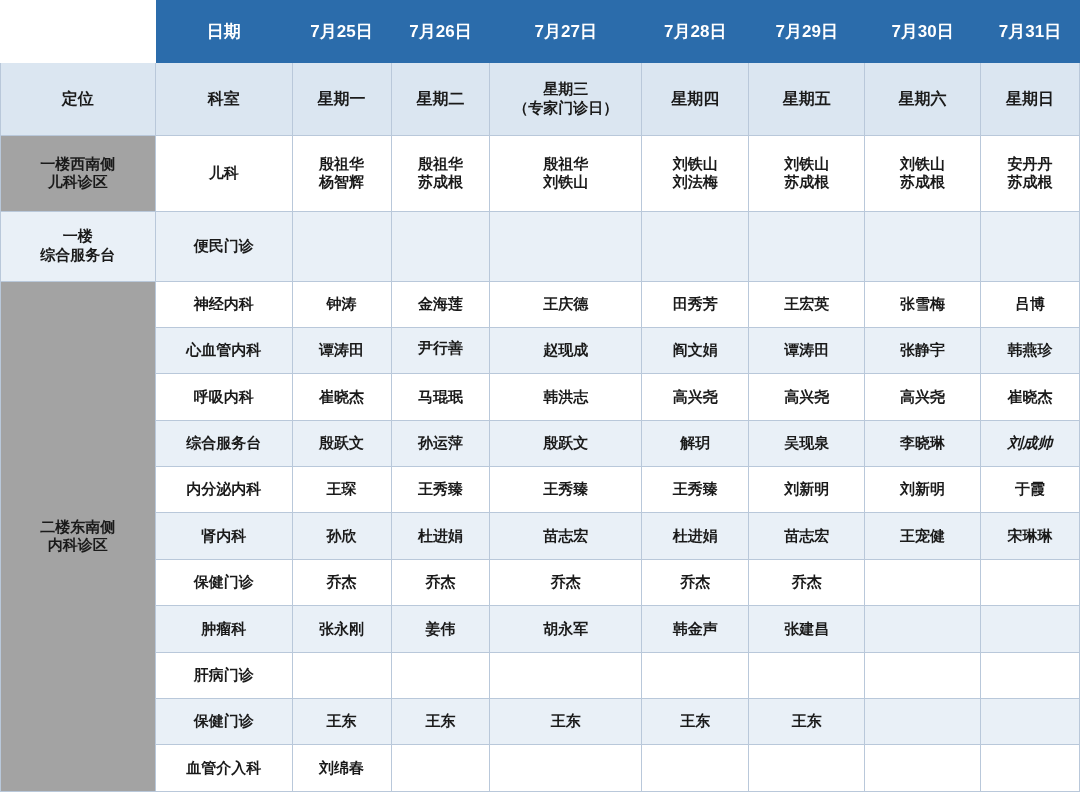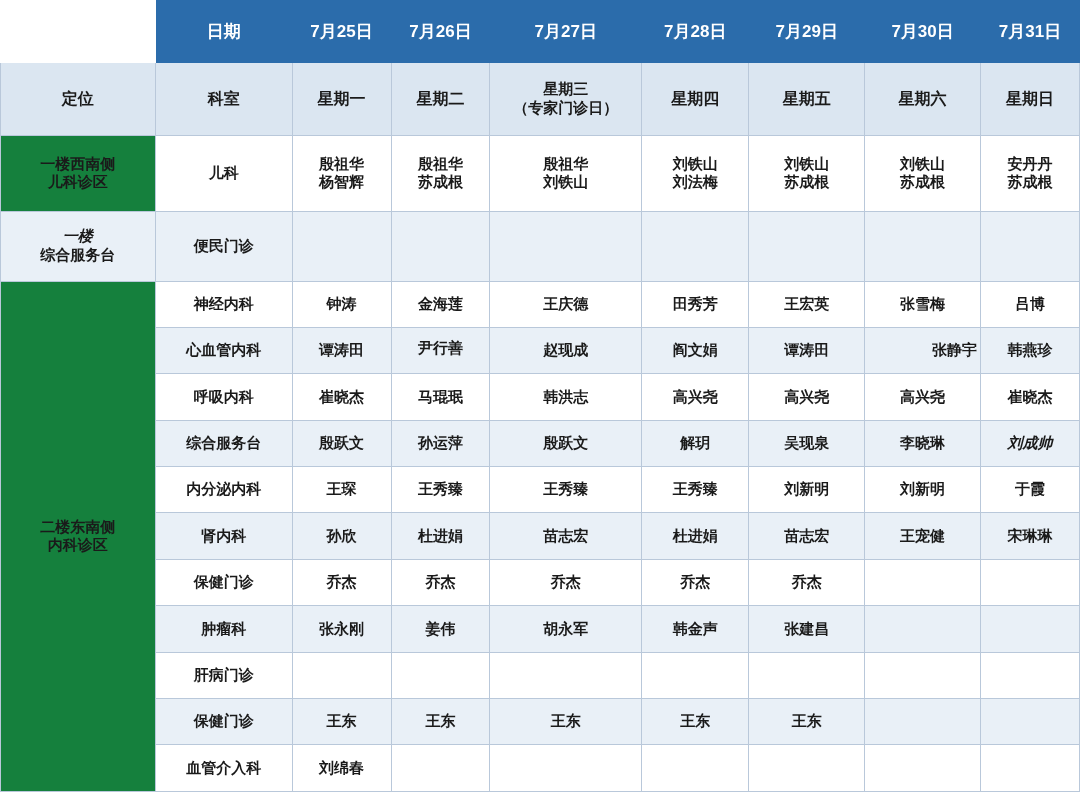--- a/index.html
+++ b/index.html
@@ -63,21 +63,21 @@
     height: 64px;
     font-size: 16px;
   }
   tr.week-row td.sub {
     font-size: 15px;
   }
 
   
   td.shade   { background: #e9f0f7; }
   td.plain   { background: #ffffff; }
-  td.locgrp  { background: #15803d; }
+  td.locgrp  { background: #a3a3a3; }
   td.locshade{ background: #e9f0f7; }
 
   .two-line span { display: block; }
 </style>
 </head>
 <body>
 
 <table class="schedule">
   <colgroup>
     <col class="c-loc">
@@ -148,21 +148,21 @@
           <span style="display: block;">刘铁山</span>
           <span style="display: block;">苏成根</span>
         </td>
         <td class="plain">
           <span style="display: block;">安丹丹</span>
           <span style="display: block;">苏成根</span>
         </td>
       </tr>
       <tr style="height: 66px;">
         <td rowspan="1" class="locshade">
-          <span style="display: block; font-style: italic;">一楼</span>
+          <span style="display: block;">一楼</span>
           <span style="display: block;">综合服务台</span>
         </td>
         <td class="shade">便民门诊</td>
         <td class="shade"></td>
         <td class="shade"></td>
         <td class="shade"></td>
         <td class="shade"></td>
         <td class="shade"></td>
         <td class="shade"></td>
         <td class="shade"></td>
@@ -206,21 +206,21 @@
         <td class="shade">
           <span style="display: block;">赵现成</span>
         </td>
         <td class="shade">
           <span style="display: block;">阎文娟</span>
         </td>
         <td class="shade">
           <span style="display: block;">谭涛田</span>
         </td>
         <td class="shade">
-          <span style="display: block; text-align: right;">张静宇</span>
+          <span style="display: block;">张静宇</span>
         </td>
         <td class="shade">
           <span style="display: block;">韩燕珍</span>
         </td>
       </tr>
       <tr style="height: 44px; border-radius: 15px;">
         <td class="plain">呼吸内科</td>
         <td class="plain">
           <span style="display: block;">崔晓杰</span>
         </td>

